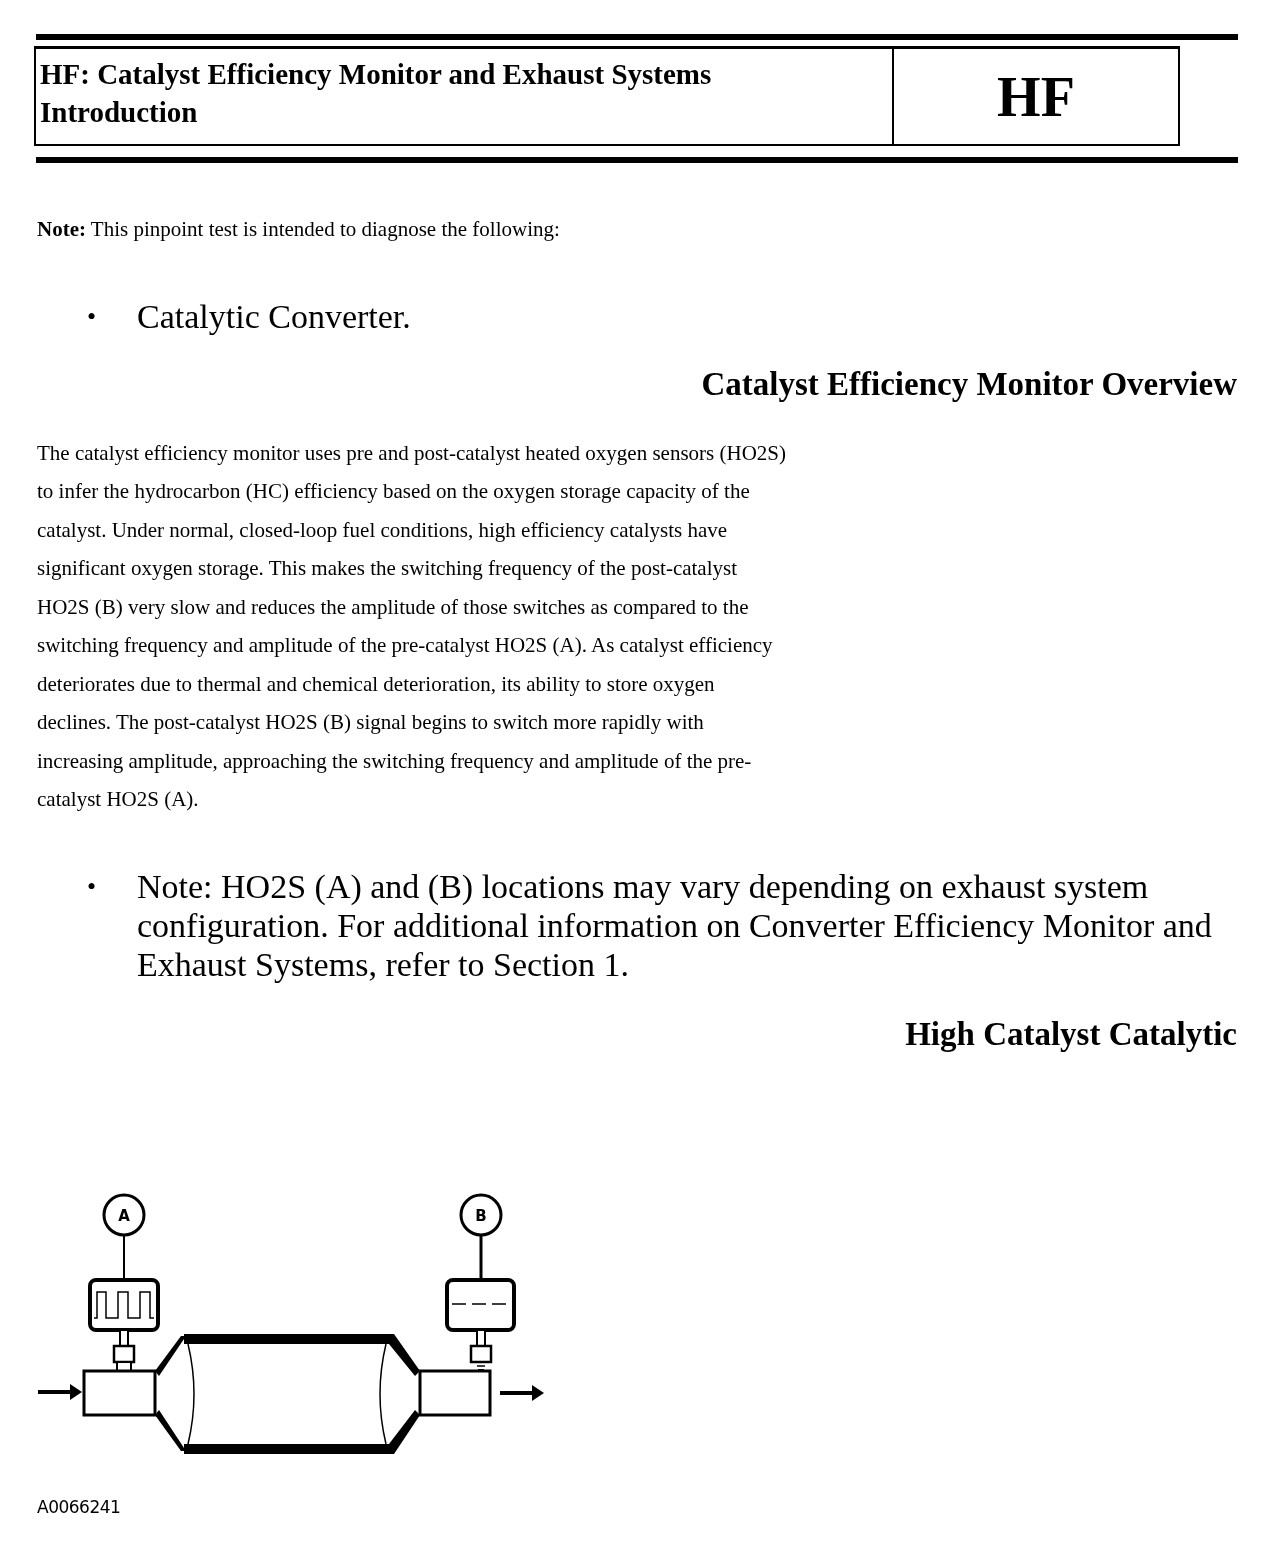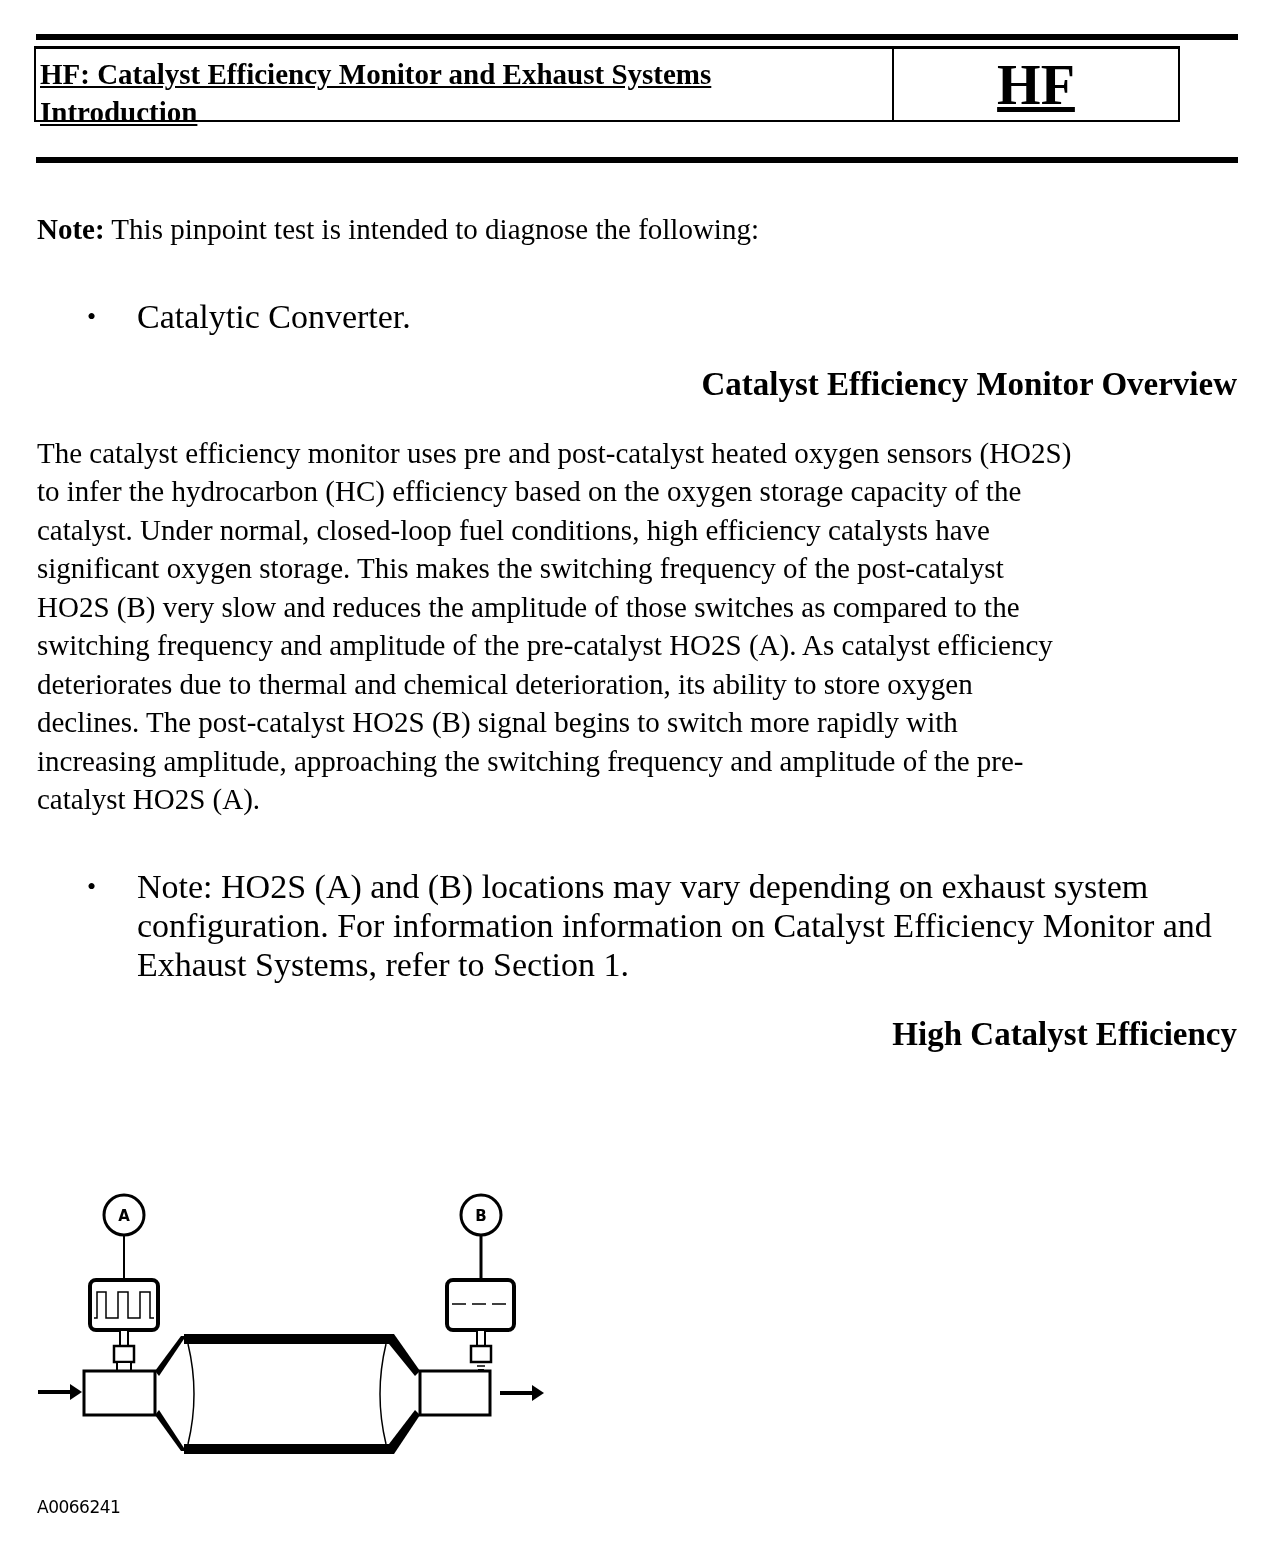--- a/index.html
+++ b/index.html
@@ -4,33 +4,33 @@
 <style>
   html, body { margin: 0; padding: 0; background: #ffffff; }
   body {
     width: 1264px; height: 1568px; position: relative; overflow: hidden;
     font-family: "Liberation Serif", "DejaVu Serif", serif; color: #000;
   }
   .rule { position: absolute; left: 36px; width: 1202px; height: 6px; background: #000; }
   .rule.top { top: 34px; }
   .rule.bottom { top: 157px; }
   .header-table {
-    position: absolute; left: 34px; top: 46px; width: 1146px; height: 76px;
-    border: 2px solid #000; border-top-width: 3px; box-sizing: border-box; display: flex; text-decoration: underline;
+    position: absolute; left: 34px; top: 46px; width: 1146px; height: 100px;
+    border: 2px solid #000; border-top-width: 3px; box-sizing: border-box; display: flex;
   }
   .header-title {
     width: 858px; border-right: 2px solid #000; box-sizing: border-box;
     font-weight: bold; font-size: 29px; line-height: 38px; padding: 6px 4px 0 4px;
   }
   .header-code {
     flex: 1; display: flex; align-items: center; justify-content: center;
     font-weight: bold; font-size: 56px;
   }
   .content { position: absolute; left: 37px; top: 210px; width: 1200px; }
-  p { margin: 0; font-size: 29px; line-height: 38.5px; }
+  p { margin: 0; font-size: 21px; line-height: 38.5px; }
   .note-line { margin-bottom: 34px; }
   ul.bullets { margin: 0; padding: 0; list-style: none; }
   ul.bullets li {
     position: relative; padding-left: 100px; font-size: 34px; line-height: 39px; margin-top: 48px;
   }
   ul.bullets li::before {
     content: "\2022"; position: absolute; left: 50px; top: 0; font-size: 26px;
   }
   h2 { margin: 0; font-size: 33px; font-weight: bold; line-height: 40px; text-align: right; }
   .h-overview { margin-top: 28px; margin-bottom: 30px; }
@@ -77,26 +77,26 @@
     <p>switching frequency and amplitude of the pre-catalyst HO2S (A). As catalyst efficiency</p>
     <p>deteriorates due to thermal and chemical deterioration, its ability to store oxygen</p>
     <p>declines. The post-catalyst HO2S (B) signal begins to switch more rapidly with</p>
     <p>increasing amplitude, approaching the switching frequency and amplitude of the pre-</p>
     <p>catalyst HO2S (A).</p>
   </div>
 
   <ul class="bullets note-list">
     <li>
       <div>Note: HO2S (A) and (B) locations may vary depending on exhaust system</div>
-      <div>configuration. For information information on Catalyst Efficiency Monitor and</div>
+      <div>configuration. For additional information on Converter Efficiency Monitor and</div>
       <div>Exhaust Systems, refer to Section 1.</div>
     </li>
   </ul>
 
-  <h2 class="h-high">High Catalyst Efficiency</h2>
+  <h2 class="h-high">High Catalyst Catalytic</h2>
 </div>
 
 <svg class="figure" viewBox="0 0 540 340" xmlns="http://www.w3.org/2000/svg">
 
   <g>
     <circle cx="90" cy="27" r="20" fill="#fff" stroke="#000" stroke-width="3"></circle>
     <text class="label-text" x="90" y="33" text-anchor="middle">A</text>
     <line x1="90" y1="47" x2="90" y2="92" stroke="#000" stroke-width="2"></line>
   </g>
 

